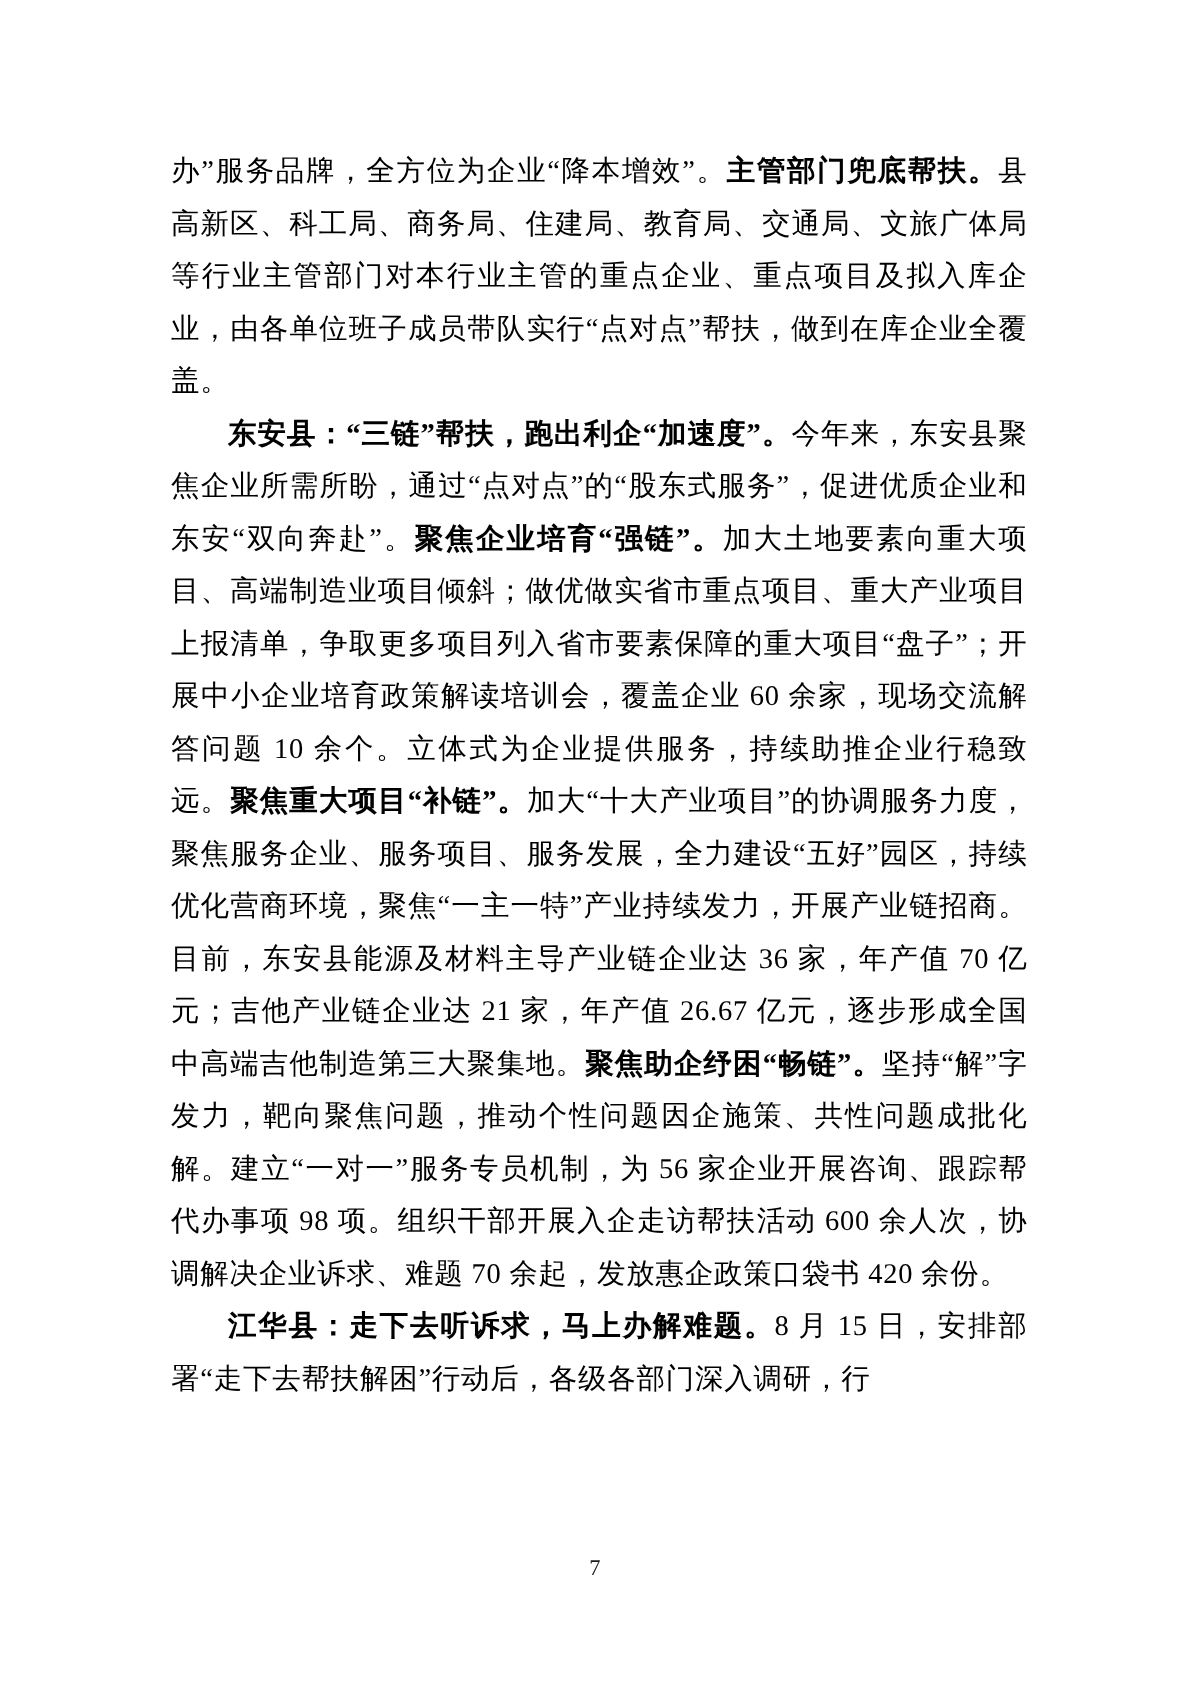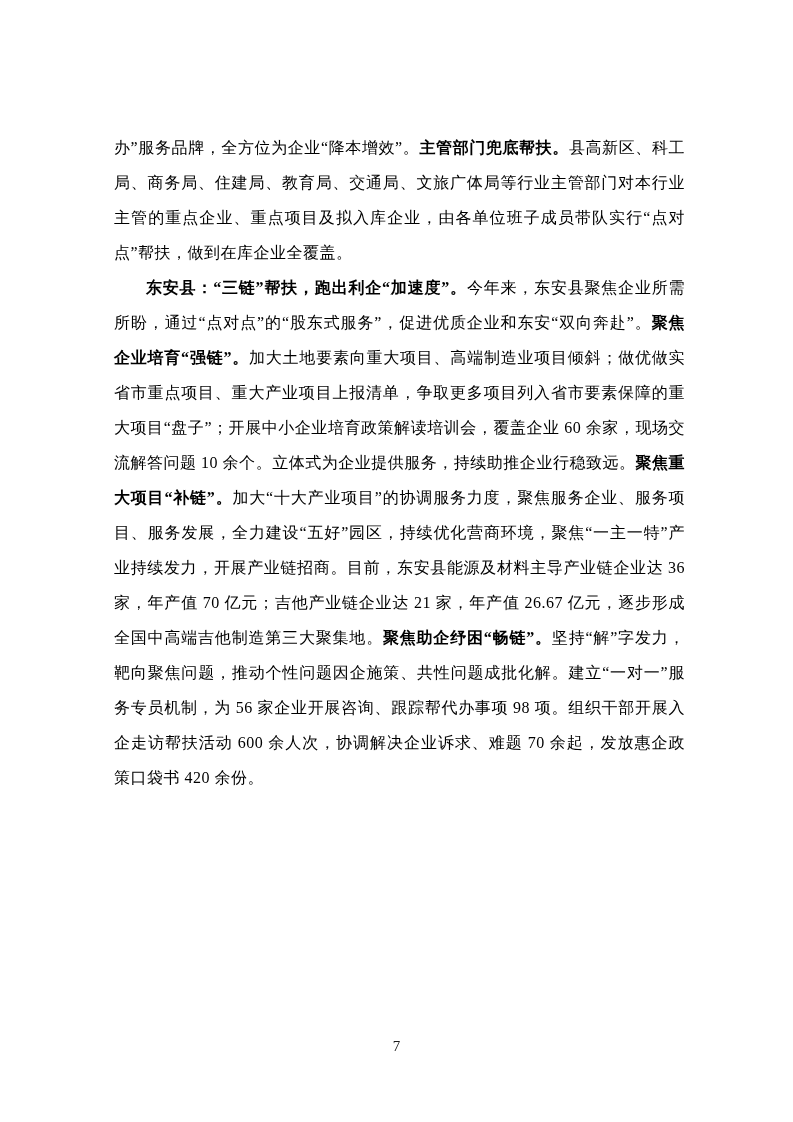--- a/index.html
+++ b/index.html
@@ -14,26 +14,25 @@
     background: #ffffff;
     overflow: hidden;
     font-family: "Liberation Serif", "DejaVu Serif", serif;
     color: #000000;
   }
   .doc-body {
     position: absolute;
     left: 114px;
     top: 97px;
     width: 571px;
-    font-size: 16px;
+    font-size: 19px;
     line-height: 35px;
     text-align: justify;
     text-justify: inter-ideograph;
     letter-spacing: 0.5px;
-    margin-top: 33px;
   }
   .para {
     margin: 0;
     padding: 0;
   }
   .para.indent {
     text-indent: 2em;
   }
   .run {
     font-weight: normal;
@@ -52,17 +51,18 @@
     color: #1a1a1a;
   }
 </style>
 </head>
 <body>
 
 <div class="page">
   <div class="doc-body">
       <p class="para"><span class="run">办”服务品牌，全方位为企业“降本增效”。</span><span class="run bold">主管部门兜底帮扶。</span><span class="run">县高新区、科工局、商务局、住建局、教育局、交通局、文旅广体局等行业主管部门对本行业主管的重点企业、重点项目及拟入库企业，由各单位班子成员带队实行“点对点”帮扶，做到在库企业全覆盖。</span></p>
       <p class="para indent"><span class="run bold">东安县：“三链”帮扶，跑出利企“加速度”。</span><span class="run">今年来，东安县聚焦企业所需所盼，通过“点对点”的“股东式服务”，促进优质企业和东安“双向奔赴”。</span><span class="run bold">聚焦企业培育“强链”。</span><span class="run">加大土地要素向重大项目、高端制造业项目倾斜；做优做实省市重点项目、重大产业项目上报清单，争取更多项目列入省市要素保障的重大项目“盘子”；开展中小企业培育政策解读培训会，覆盖企业 60 余家，现场交流解答问题 10 余个。立体式为企业提供服务，持续助推企业行稳致远。</span><span class="run bold">聚焦重大项目“补链”。</span><span class="run">加大“十大产业项目”的协调服务力度，聚焦服务企业、服务项目、服务发展，全力建设“五好”园区，持续优化营商环境，聚焦“一主一特”产业持续发力，开展产业链招商。目前，东安县能源及材料主导产业链企业达 36 家，年产值 70 亿元；吉他产业链企业达 21 家，年产值 26.67 亿元，逐步形成全国中高端吉他制造第三大聚集地。</span><span class="run bold">聚焦助企纾困“畅链”。</span><span class="run">坚持“解”字发力，靶向聚焦问题，推动个性问题因企施策、共性问题成批化解。建立“一对一”服务专员机制，为 56 家企业开展咨询、跟踪帮代办事项 98 项。组织干部开展入企走访帮扶活动 600 余人次，协调解决企业诉求、难题 70 余起，发放惠企政策口袋书 420 余份。</span></p>
+      <p class="para indent"><span class="run bold">江华县：走下去听诉求，马上办解难题。</span><span class="run">8 月 15 日，安排部署“走下去帮扶解困”行动后，各级各部门深入调研，行</span></p>
     </div>
   <div class="page-footer">
     <span>7</span>
   </div>
 </div>
 
 </body></html>

